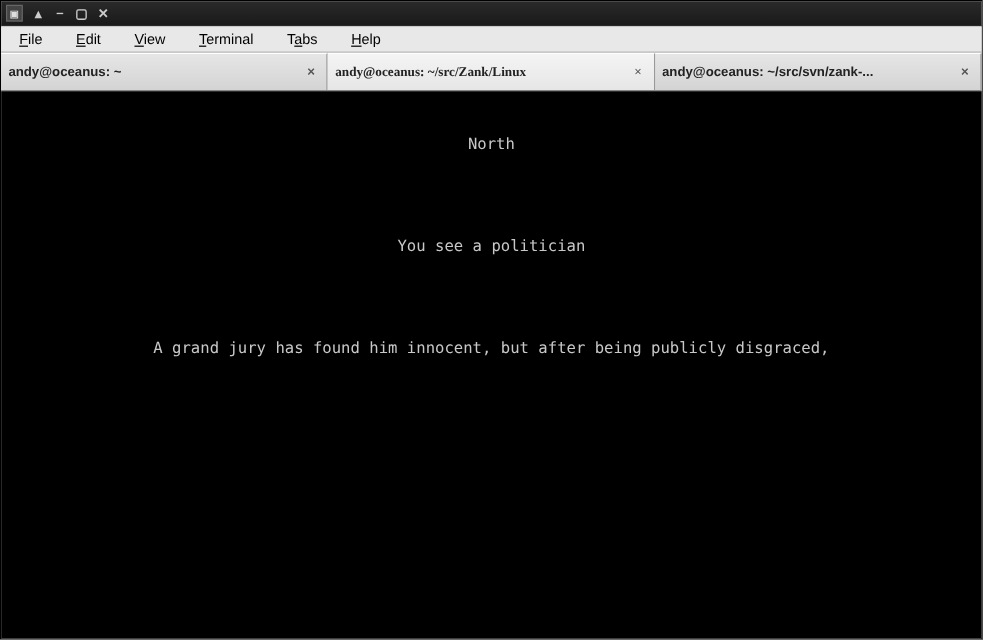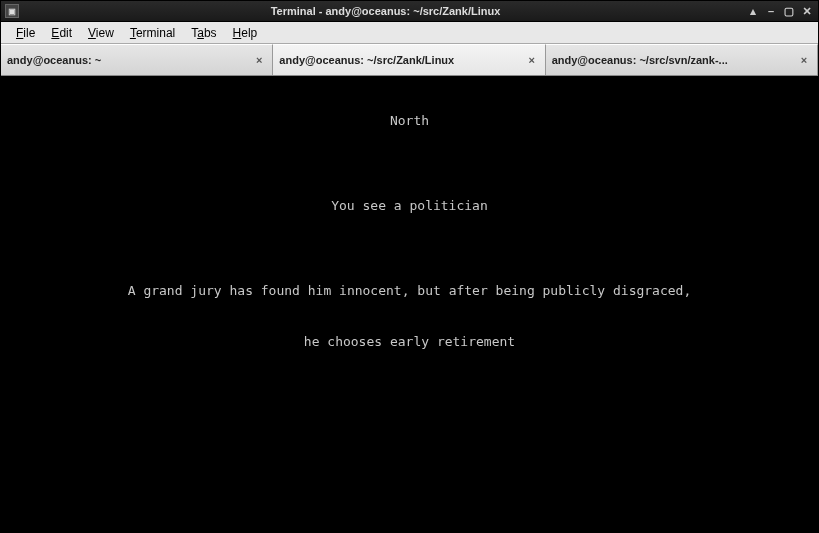--- a/index.html
+++ b/index.html
@@ -60,21 +60,21 @@
       font-weight: bold;
     }
     .menubar {
       height: 22px;
       background: #e8e8e8;
       border-bottom: 1px solid #aaa;
       display: flex;
       align-items: center;
       padding: 0 8px;
       font-size: 12px;
-      gap: 2px;
+      gap: 14px;
     }
     .menu-item {
       padding: 2px 7px;
       cursor: pointer;
       color: #000;
     }
     .menu-item u { text-decoration: underline; }
     .tabbar {
       height: 32px;
       background: #d0d0d0;
@@ -90,20 +90,21 @@
       padding: 0 6px;
       border-right: 1px solid #999;
       border-top: 1px solid #fff;
       background: linear-gradient(to bottom, #e6e6e6, #d4d4d4);
       cursor: pointer;
       font-weight: bold;
       min-width: 0;
     }
     .tab.active {
       background: linear-gradient(to bottom, #f4f4f4, #e6e6e6);
+      font-family: Liberation Serif, serif;
     }
     .tab-label {
       flex: 1;
       white-space: nowrap;
       overflow: hidden;
       text-overflow: ellipsis;
       color: #222;
     }
     .tab-close {
       width: 14px;
@@ -139,21 +140,20 @@
       margin-left: 2px;
     }
   </style>
 </head>
 <body>
 
 <div class="window">
 
   <div class="titlebar">
     <div class="titlebar-icon">▣</div>
-    <div class="titlebar-title">Terminal - andy@oceanus: ~/src/Zank/Linux</div>
     <div class="titlebar-controls">
       <div class="titlebar-btn">▴</div>
       <div class="titlebar-btn">–</div>
       <div class="titlebar-btn">▢</div>
       <div class="titlebar-btn">✕</div>
     </div>
   </div>
 
   <div class="menubar">
     <div class="menu-item"><u>F</u><span></span>ile</div>
@@ -178,17 +178,16 @@
       <span class="tab-close">×</span>
     </div>
   </div>
 
   <div class="terminal">
     <div class="term-line">North</div>
     <div class="term-line"></div>
     <div class="term-line">You see a politician</div>
     <div class="term-line"></div>
     <div class="term-line">A grand jury has found him innocent, but after being publicly disgraced,</div>
-    <div class="term-line">he chooses early retirement</div>
     <div class="term-line"></div>
   </div>
 
 </div>
 
 </body></html>

